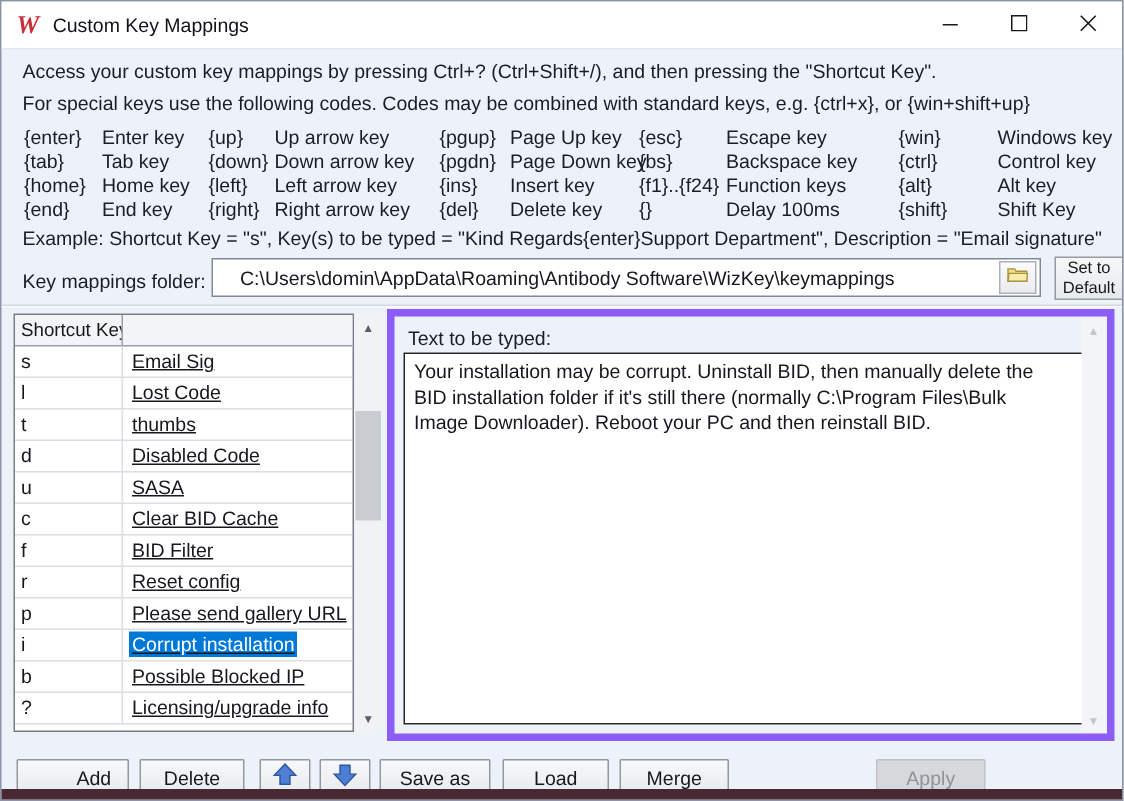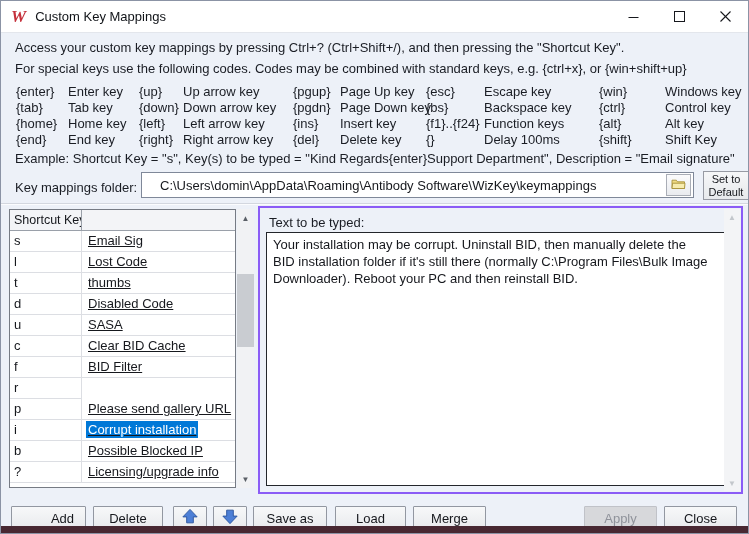--- a/index.html
+++ b/index.html
@@ -52,21 +52,21 @@
   .t-desc{flex:1;text-decoration:underline;}
   .desc-text{padding:1px 2px;}
   .desc-text.selected{background:#0078d7;color:#fff;}
   .v-scroll{position:absolute;right:0;top:0;width:17px;height:279px;background:#f1f2f4;}
   .v-scroll .arr{position:absolute;left:0;width:17px;height:16px;display:flex;align-items:center;
     justify-content:center;color:#5a5f66;font-size:8px;}
   .arr-up{top:1px;} .arr-down{bottom:1px;}
   .v-thumb{position:absolute;left:0;top:65px;width:17px;height:73px;background:#c9ccd1;}
   
   .right-panel{position:absolute;left:257px;top:205px;width:485px;height:288px;
-    border:2px solid #8b5cf6;box-sizing:border-box;}
+    border:5px solid #8b5cf6;box-sizing:border-box;}
   .tp-label{position:absolute;left:9px;top:7px;font-size:13px;color:#1a1d24;}
   .textarea{position:absolute;left:6px;top:24px;right:6px;bottom:6px;background:#fff;
     border:1px solid #23262b;padding:3px 26px 3px 6px;font-size:13px;line-height:17px;color:#16181d;
     box-sizing:border-box;overflow:hidden;white-space:pre-wrap;}
   .ta-scroll{position:absolute;top:1px;bottom:1px;right:1px;width:16px;background:#f3f4f6;}
   .ta-scroll .arr{position:absolute;left:0;width:16px;height:16px;display:flex;align-items:center;
     justify-content:center;color:#c3c7cc;font-size:8px;}
   
   .btn{position:absolute;top:505px;height:24px;border:1px solid #9297a1;
     background:linear-gradient(#f7f8f9,#e8eaed);font-size:13px;color:#16181d;display:flex;
@@ -200,20 +200,21 @@
           <div class="t-row">
             <div class="t-cell t-key">c</div>
             <div class="t-cell t-desc"><span class="desc-text">Clear BID Cache</span></div>
           </div>
           <div class="t-row">
             <div class="t-cell t-key">f</div>
             <div class="t-cell t-desc"><span class="desc-text">BID Filter</span></div>
           </div>
           <div class="t-row">
             <div class="t-cell t-key">r</div>
+            <div class="t-cell t-desc"><span class="desc-text">Reset config</span></div>
           </div>
           <div class="t-row">
             <div class="t-cell t-key">p</div>
             <div class="t-cell t-desc"><span class="desc-text">Please send gallery URL</span></div>
           </div>
           <div class="t-row">
             <div class="t-cell t-key">i</div>
             <div class="t-cell t-desc"><span class="desc-text selected">Corrupt installation</span></div>
           </div>
           <div class="t-row">
@@ -255,16 +256,15 @@
     <span>
       <svg viewBox="0 0 24 24">
           <path d="M12 21 L3 11.5 L7.8 11.5 L7.8 4 L16.2 4 L16.2 11.5 L21 11.5 Z" fill="#4d7fd6" stroke="#2d569f" stroke-width="1.2"></path>
         </svg>
     </span>
   </div>
   <div class="btn btn-saveas">Save as</div>
   <div class="btn btn-load">Load</div>
   <div class="btn btn-merge">Merge</div>
   <div class="btn btn-apply">Apply</div>
-  <div class="btn btn-close">Close</div>
 
   <div class="bottom-strip"></div>
 </div>
 
 </body></html>

